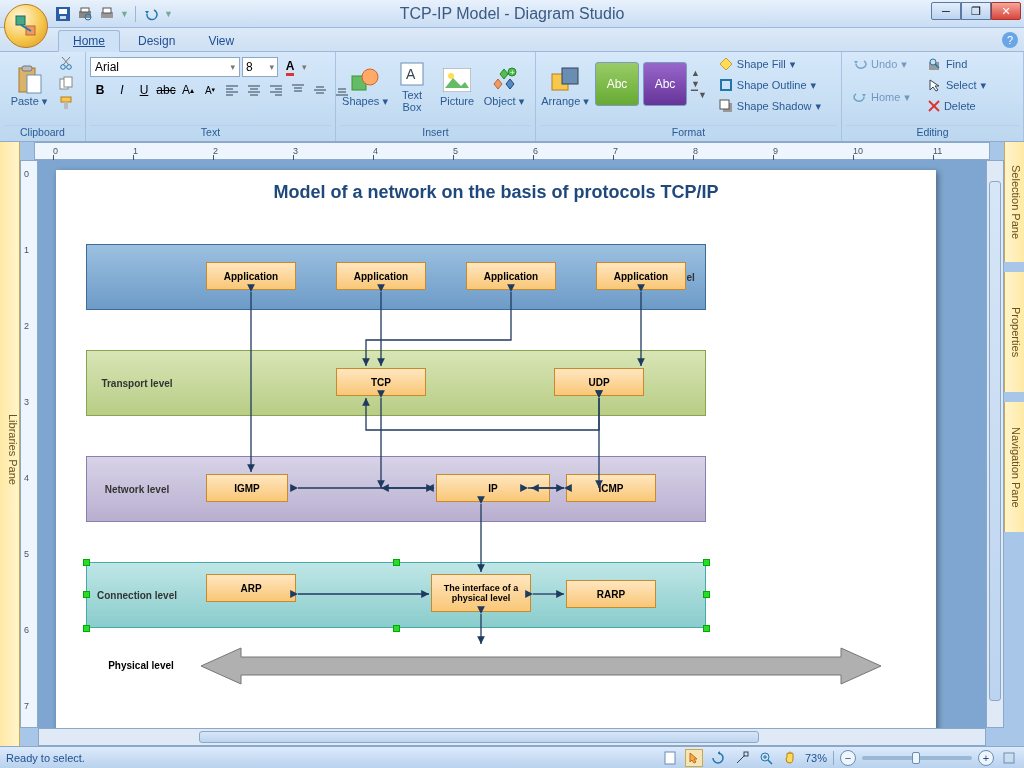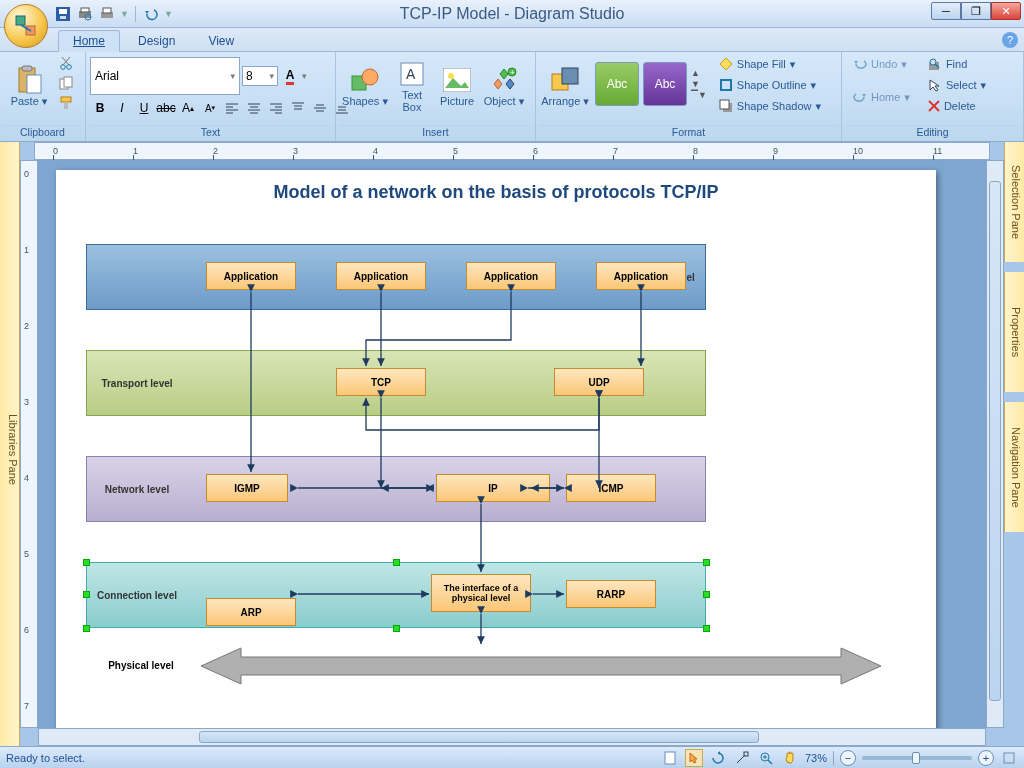--- a/index.html
+++ b/index.html
@@ -28,21 +28,21 @@
 .ribbon{height:90px;background:linear-gradient(#d6e8fa,#bcd7ef);display:flex;border-bottom:1px solid #8eabce;}
 .group{border-right:1px solid #a8c3e0;display:flex;flex-direction:column;padding:2px 4px 0;}
 .group-body{flex:1;display:flex;align-items:flex-start;gap:2px;}
 .group-label{height:16px;text-align:center;font-size:10.5px;color:#2a5a95;border-top:1px solid #b9d0e8;}
 .bigbtn{display:flex;flex-direction:column;align-items:center;justify-content:center;width:50px;height:64px;cursor:pointer;border-radius:3px;}
 .bigbtn .ico{width:32px;height:32px;display:flex;align-items:center;justify-content:center;}
 .bigbtn .lbl{font-size:11px;color:#2a5a95;text-align:center;line-height:1.05;}
 .smbtns{display:flex;flex-direction:column;gap:2px;justify-content:center;}
 .smb{width:20px;height:18px;display:flex;align-items:center;justify-content:center;cursor:pointer;border-radius:2px;}
 .fontrow{display:flex;gap:2px;align-items:center;}
-.fontname{width:150px;height:20px;background:#fff;border:1px solid #8ba8c9;font-size:12px;padding:18px 4px;display:flex;align-items:center;justify-content:space-between;}
+.fontname{width:150px;height:20px;background:#fff;border:1px solid #8ba8c9;font-size:12px;padding:9px 4px;display:flex;align-items:center;justify-content:space-between;}
 .fontsize{width:36px;height:20px;background:#fff;border:1px solid #8ba8c9;font-size:12px;padding:1px 3px;display:flex;align-items:center;justify-content:space-between;}
 .tbtn{width:20px;height:20px;display:flex;align-items:center;justify-content:center;font-size:12px;cursor:pointer;border-radius:2px;}
 .stylebox{width:44px;height:44px;border:1px solid #7a9bbd;border-radius:3px;display:flex;align-items:center;justify-content:center;font-size:12px;color:#fff;cursor:pointer;}
 .fmtline{display:flex;align-items:center;gap:4px;font-size:11px;color:#2a5a95;cursor:pointer;height:20px;padding:0 3px;border-radius:2px;}
 .editline{display:flex;align-items:center;gap:4px;font-size:11px;color:#2a5a95;cursor:pointer;height:20px;padding:0 3px;border-radius:2px;}
 
 
 .workspace{position:absolute;top:142px;bottom:22px;left:0;right:0;background:#a8c7e8;}
 .pane-left{position:absolute;left:0;top:0;bottom:0;width:20px;background:linear-gradient(to right,#ffe9a5,#fff4cc);border-right:1px solid #c8aa55;writing-mode:vertical-rl;text-orientation:mixed;font-size:11px;color:#6b5217;text-align:center;padding-top:10px;cursor:pointer;}
 .pane-right{position:absolute;right:0;top:0;width:20px;background:linear-gradient(to left,#ffe9a5,#fff4cc);border-left:1px solid #c8aa55;writing-mode:vertical-rl;font-size:11px;color:#6b5217;padding:10px 2px;cursor:pointer;text-align:center;}
@@ -447,21 +447,21 @@
       <div class="node" style="left:410px;top:92px;width:90px;height:28px">Application</div>
       <div class="node" style="left:540px;top:92px;width:90px;height:28px">Application</div>
 
       <div class="node" style="left:280px;top:198px;width:90px;height:28px">TCP</div>
       <div class="node" style="left:498px;top:198px;width:90px;height:28px">UDP</div>
 
       <div class="node" style="left:150px;top:304px;width:82px;height:28px">IGMP</div>
       <div class="node" style="left:380px;top:304px;width:114px;height:28px">IP</div>
       <div class="node" style="left:510px;top:304px;width:90px;height:28px">ICMP</div>
 
-      <div class="node" style="left:150px;top:428px;width:90px;height:28px">ARP</div>
+      <div class="node" style="left:150px;top:404px;width:90px;height:28px">ARP</div>
       <div class="node" style="left:375px;top:404px;width:100px;height:38px;font-size:9px">The interface of a physical level</div>
       <div class="node" style="left:510px;top:410px;width:90px;height:28px">RARP</div>
 
       <div class="handle" style="left:27px;top:389px"></div>
       <div class="handle" style="left:337px;top:389px"></div>
       <div class="handle" style="left:647px;top:389px"></div>
       <div class="handle" style="left:27px;top:421px"></div>
       <div class="handle" style="left:647px;top:421px"></div>
       <div class="handle" style="left:27px;top:455px"></div>
       <div class="handle" style="left:337px;top:455px"></div>

